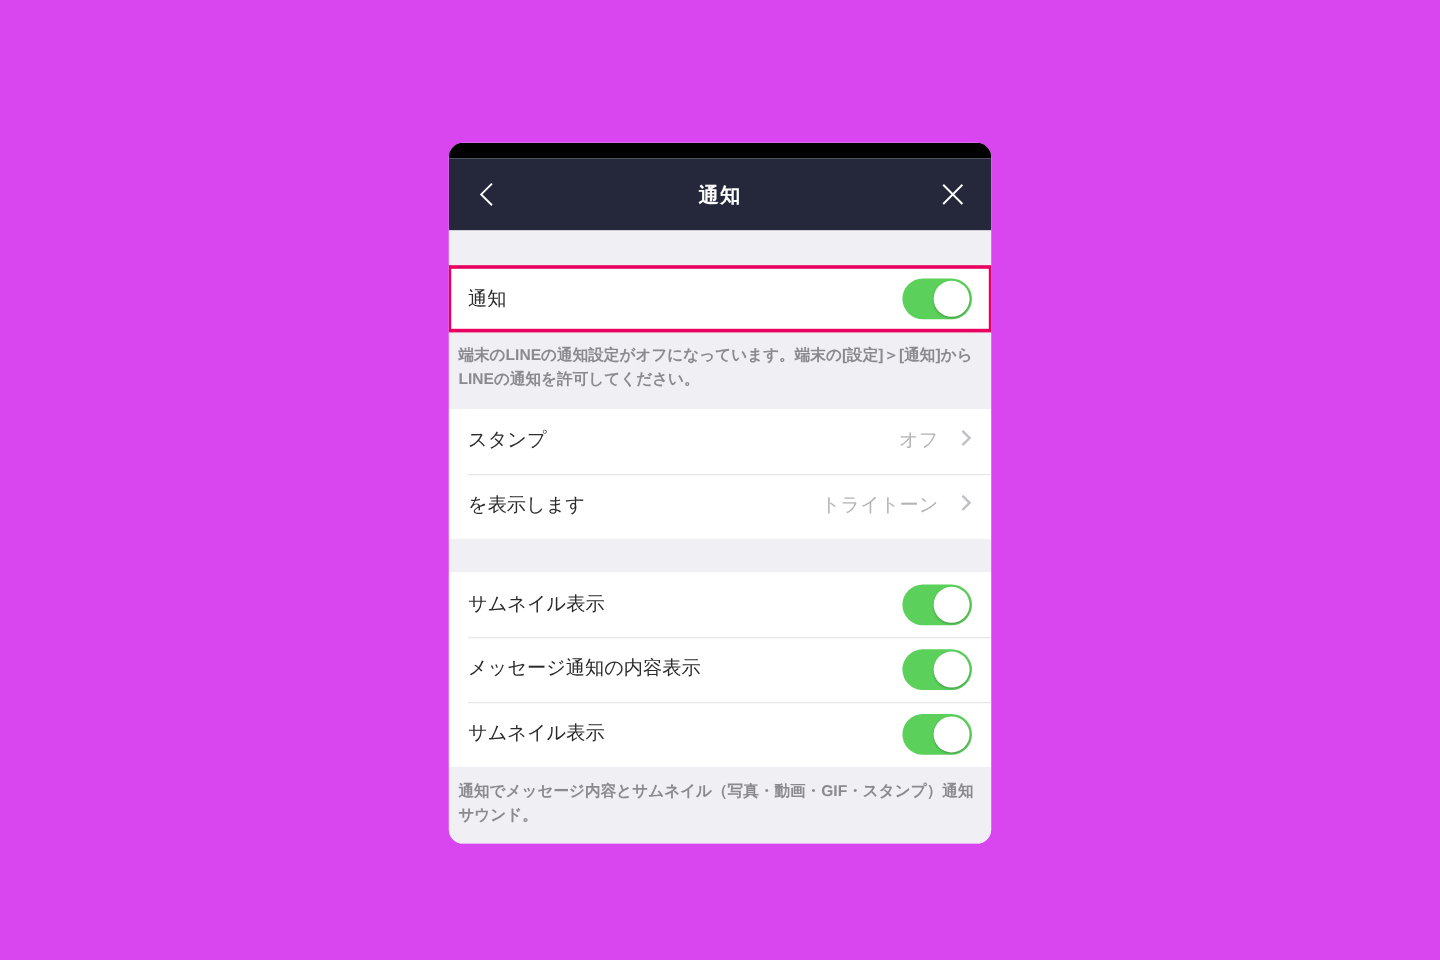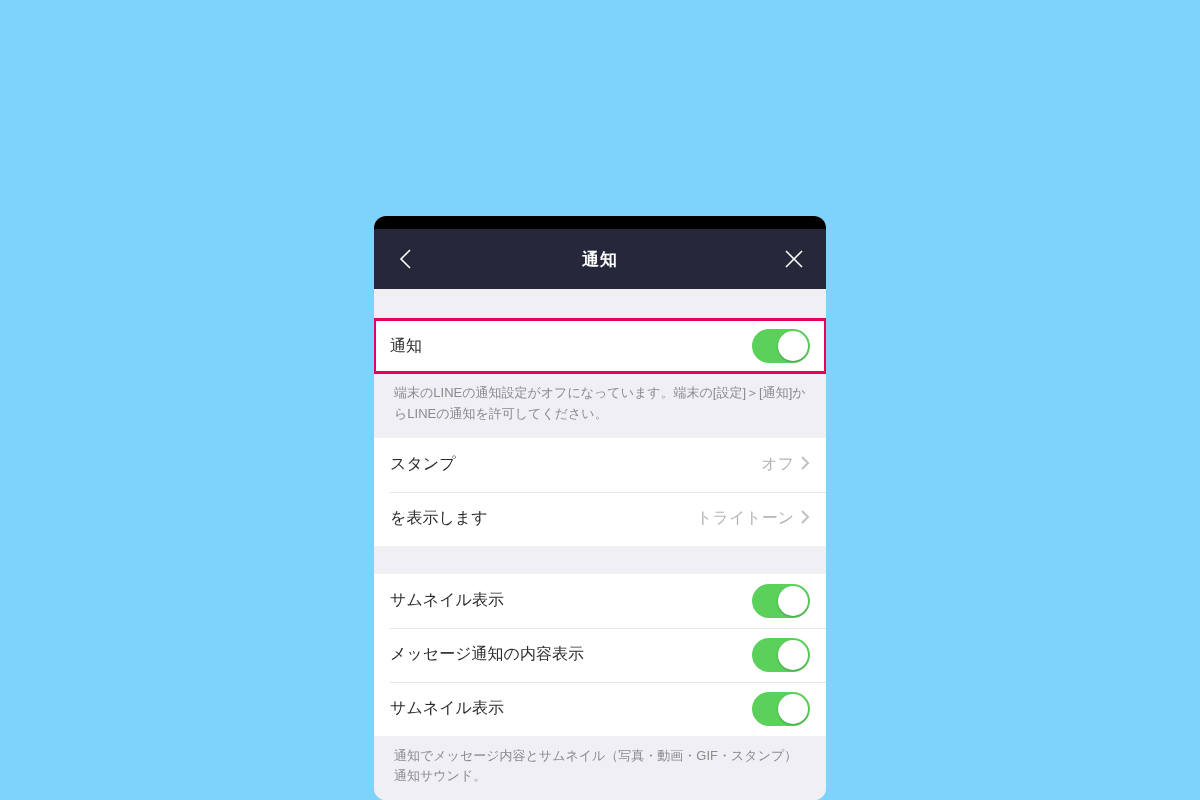--- a/index.html
+++ b/index.html
@@ -1,19 +1,19 @@
 <!DOCTYPE html>
 <html><head>
 <meta charset="utf-8">
 <style>
   * { box-sizing: border-box; margin: 0; padding: 0; }
   html, body { width: 1200px; height: 800px; background: #fff; font-family: -apple-system, "Hiragino Sans", "Hiragino Kaku Gothic ProN", Meiryo, sans-serif; }
   .stage {
-    width: 1200px; height: 800px; background: #7dd3fc; position: relative;
-    display: flex; align-items: flex-end; justify-content: center;
+    width: 1200px; height: 800px; background: #d946ef; position: relative;
+    display: flex; align-items: center; justify-content: center;
   }
   .phone {
     width: 452px; margin-top: 22px; background: #efeff4; border-radius: 12px; overflow: hidden;
   }
   .topbar-black {
     height: 13px; background: #000;
   }
   .header {
     background: #24283a; color: #fff; height: 60px;
     display: flex; align-items: center; justify-content: space-between;
@@ -27,28 +27,29 @@
   .group { background: #fff; }
   .row {
     display: flex; align-items: center; justify-content: space-between;
     padding: 0 16px; height: 54px; background: #fff; position: relative;
   }
   .row + .row::before {
     content: ""; position: absolute; left: 16px; right: 0; top: 0;
     border-top: 1px solid #e6e6e9;
   }
   .row .label { font-size: 16px; color: #2b2b2b; }
-  .row .value { font-size: 16px; color: #b3b3b6; display: flex; align-items: center; gap: 6px; }
+  .row .value { font-size: 16px; color: #b3b3b6; display: flex; align-items: center; gap: 18px; }
   .chev-right svg { stroke: #c0c0c4; stroke-width: 2; fill: none; }
 
   .highlight { outline: 3px solid #e8005f; outline-offset: -2px; }
 
   .note {
     background: #efeff4; color: #8b8b8f; font-size: 13px; line-height: 1.55;
-    padding: 10px 20px 14px;
+    padding: 10px 8px 14px;
+    font-weight: bold;
   }
   .gap { height: 28px; background: #efeff4; }
 
   
   .toggle {
     width: 58px; height: 34px; border-radius: 17px; background: #5bd05b;
     position: relative; flex-shrink: 0; cursor: pointer;
   }
   .toggle::after {
     content: ""; position: absolute; top: 2px; right: 2px;

